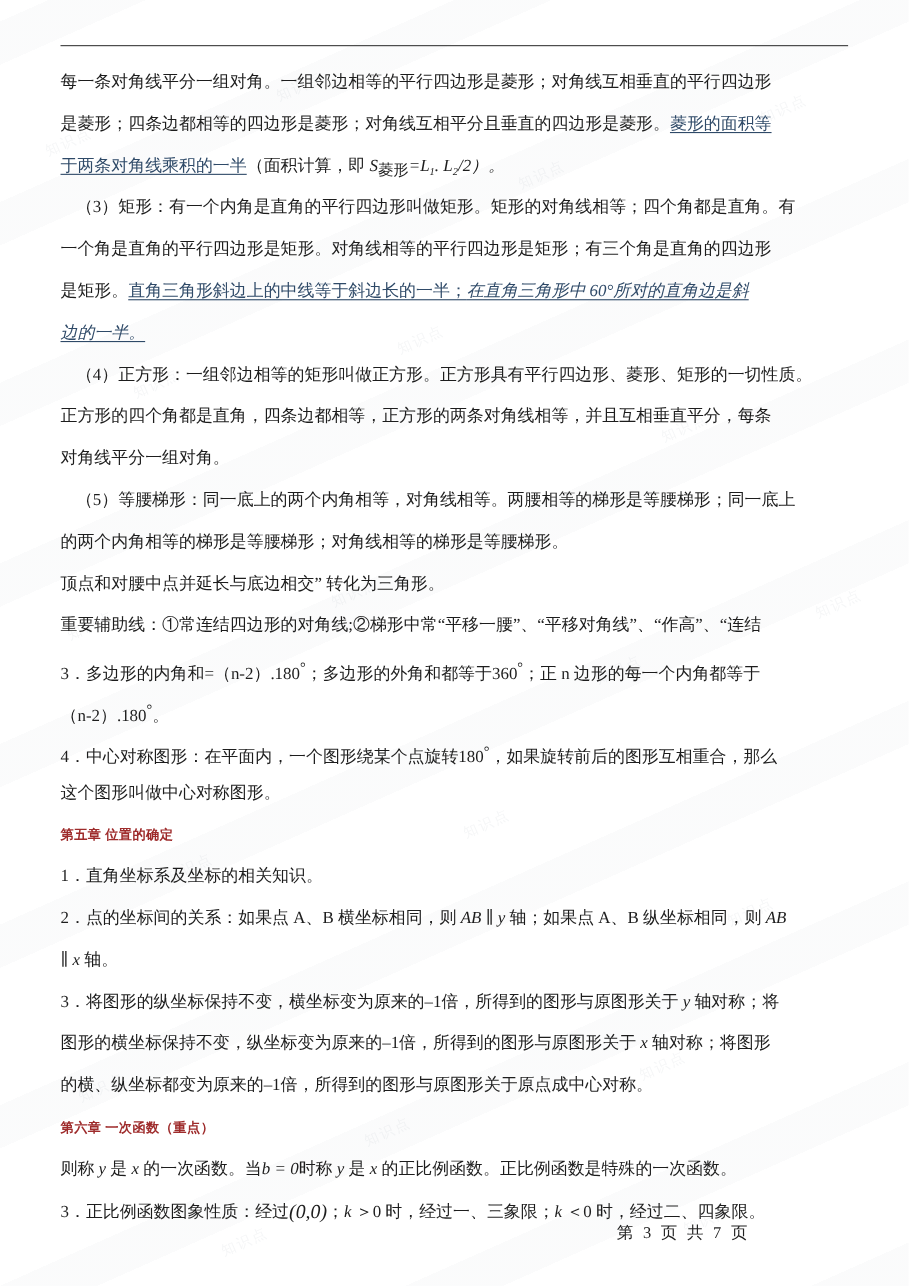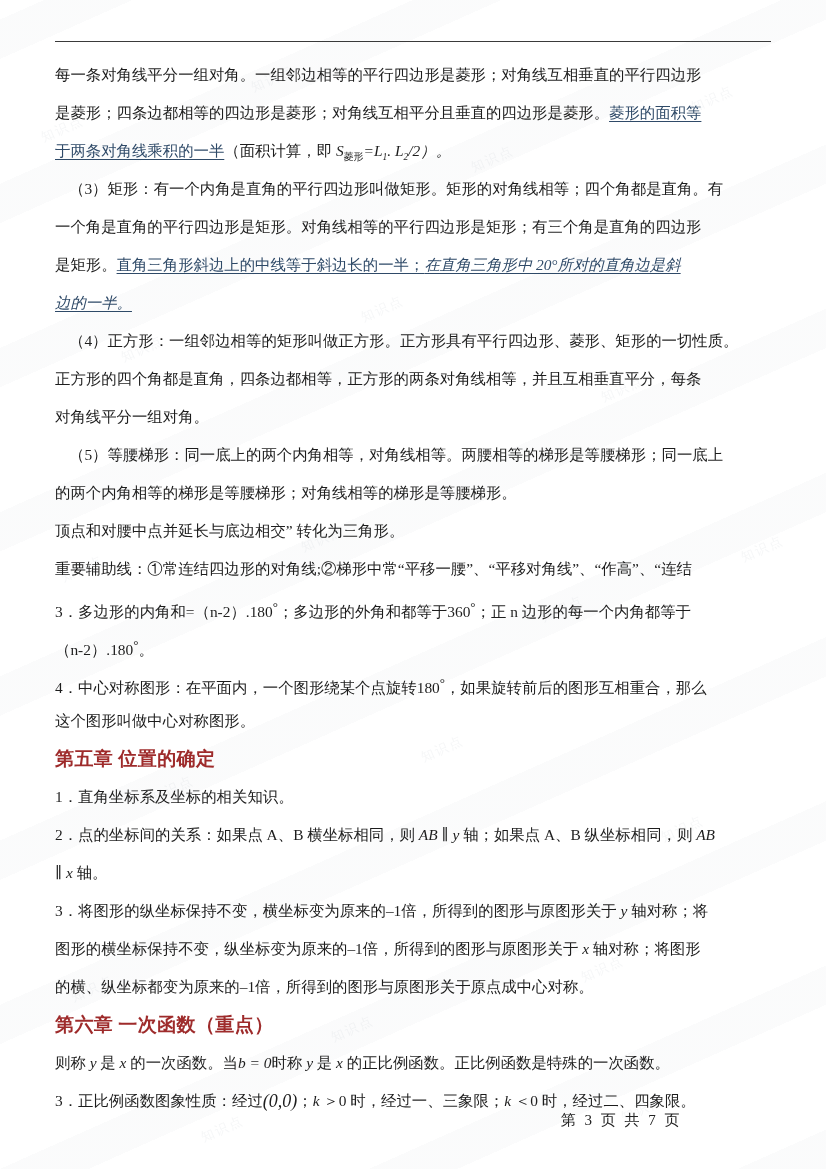--- a/index.html
+++ b/index.html
@@ -87,35 +87,35 @@
     color: #2f4a68;
     font-style: italic;
     text-decoration: underline;
     text-underline-offset: 3px;
     text-decoration-thickness: 1px;
   }
 
   .chapter-heading {
     color: #9e2b2b;
     font-weight: bold;
-    font-size: 19px;
+    font-size: 12px;
     line-height: 38px;
     height: 38px;
     letter-spacing: 0.4px;
     white-space: nowrap;
   }
 
   .mi { font-style: italic; font-family: "Liberation Serif", serif; }
   .sub {
     font-size: 9.5px;
     vertical-align: sub;
     font-style: italic;
   }
   .sub-cjk {
-    font-size: 10px;
+    font-size: 14px;
     vertical-align: sub;
     letter-spacing: 0;
   }
   .sup-deg { font-size: 13px; vertical-align: super; }
 
   .bigparen {
     font-size: 18px;
     vertical-align: -1px;
   }
 
@@ -163,21 +163,21 @@
 
     <div>
       <div class="line pl0">每一条对角线平分一组对角。一组邻边相等的平行四边形是菱形；对角线互相垂直的平行四边形</div>
       <div class="line pl0"><span>是菱形；四条边都相等的四边形是菱形；对角线互相平分且垂直的四边形是菱形。</span><span class="u-blue">菱形的面积等</span></div>
       <div class="line pl0"><span class="u-blue">于两条对角线乘积的一半</span><span>（面积计算，即</span>&nbsp;<span class="mi">S</span><span class="sub-cjk">菱形</span><span class="mi">=L</span><span class="sub">1</span><span class="mi">. L</span><span class="sub">2</span><span class="mi">/2）。</span></div>
     </div>
 
     <div>
       <div class="line pl14">（3）矩形：有一个内角是直角的平行四边形叫做矩形。矩形的对角线相等；四个角都是直角。有</div>
       <div class="line pl0">一个角是直角的平行四边形是矩形。对角线相等的平行四边形是矩形；有三个角是直角的四边形</div>
-      <div class="line pl0"><span>是矩形。</span><span class="u-blue">直角三角形斜边上的中线等于斜边长的一半；</span><span class="u-blue-italic">在直角三角形中 20°所对的直角边是斜</span></div>
+      <div class="line pl0"><span>是矩形。</span><span class="u-blue">直角三角形斜边上的中线等于斜边长的一半；</span><span class="u-blue-italic">在直角三角形中 60°所对的直角边是斜</span></div>
       <div class="line pl0"><span class="u-blue-italic">边的一半。</span></div>
     </div>
 
     <div>
       <div class="line pl14">（4）正方形：一组邻边相等的矩形叫做正方形。正方形具有平行四边形、菱形、矩形的一切性质。</div>
       <div class="line pl0">正方形的四个角都是直角，四条边都相等，正方形的两条对角线相等，并且互相垂直平分，每条</div>
       <div class="line pl0">对角线平分一组对角。</div>
     </div>
 
     <div>

